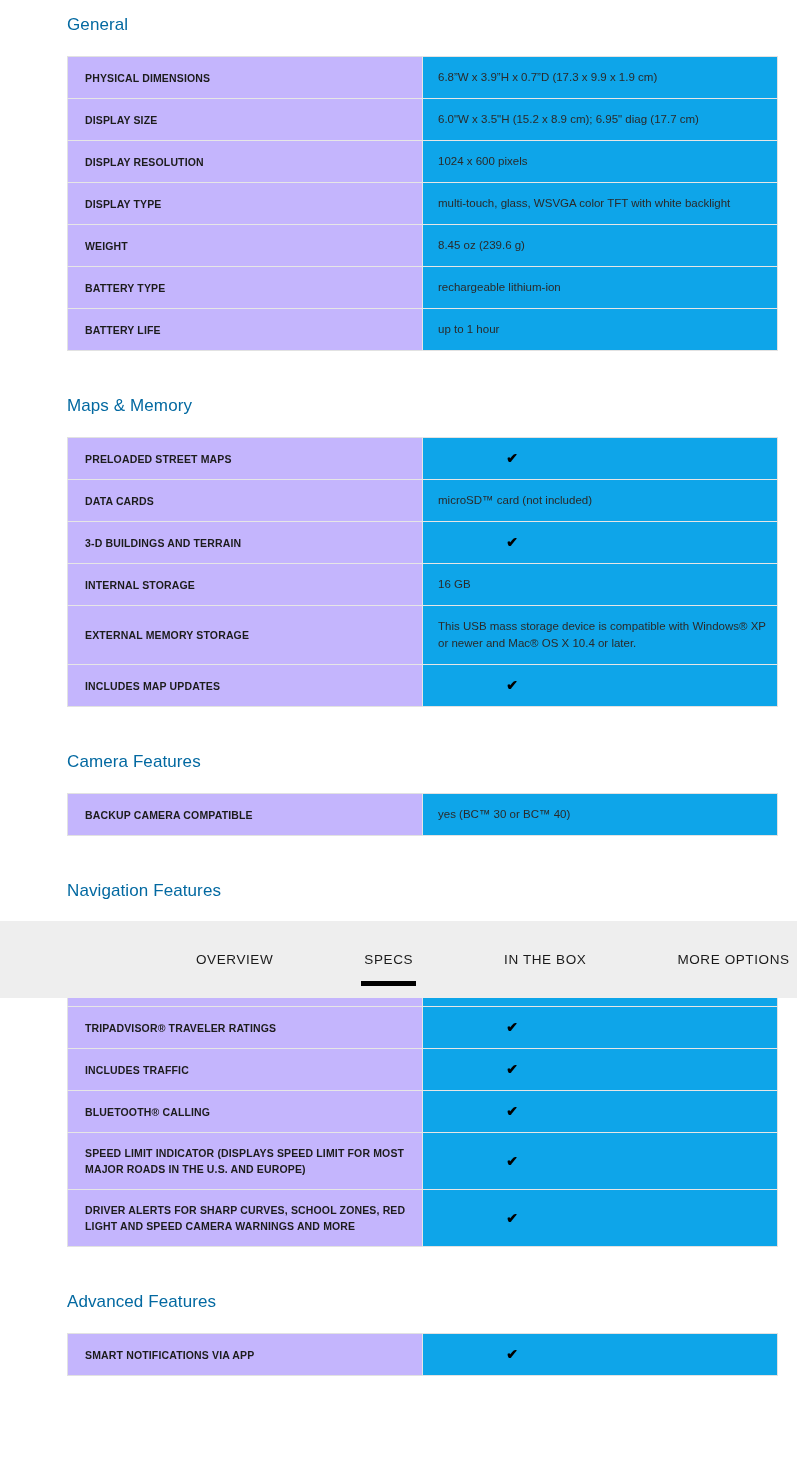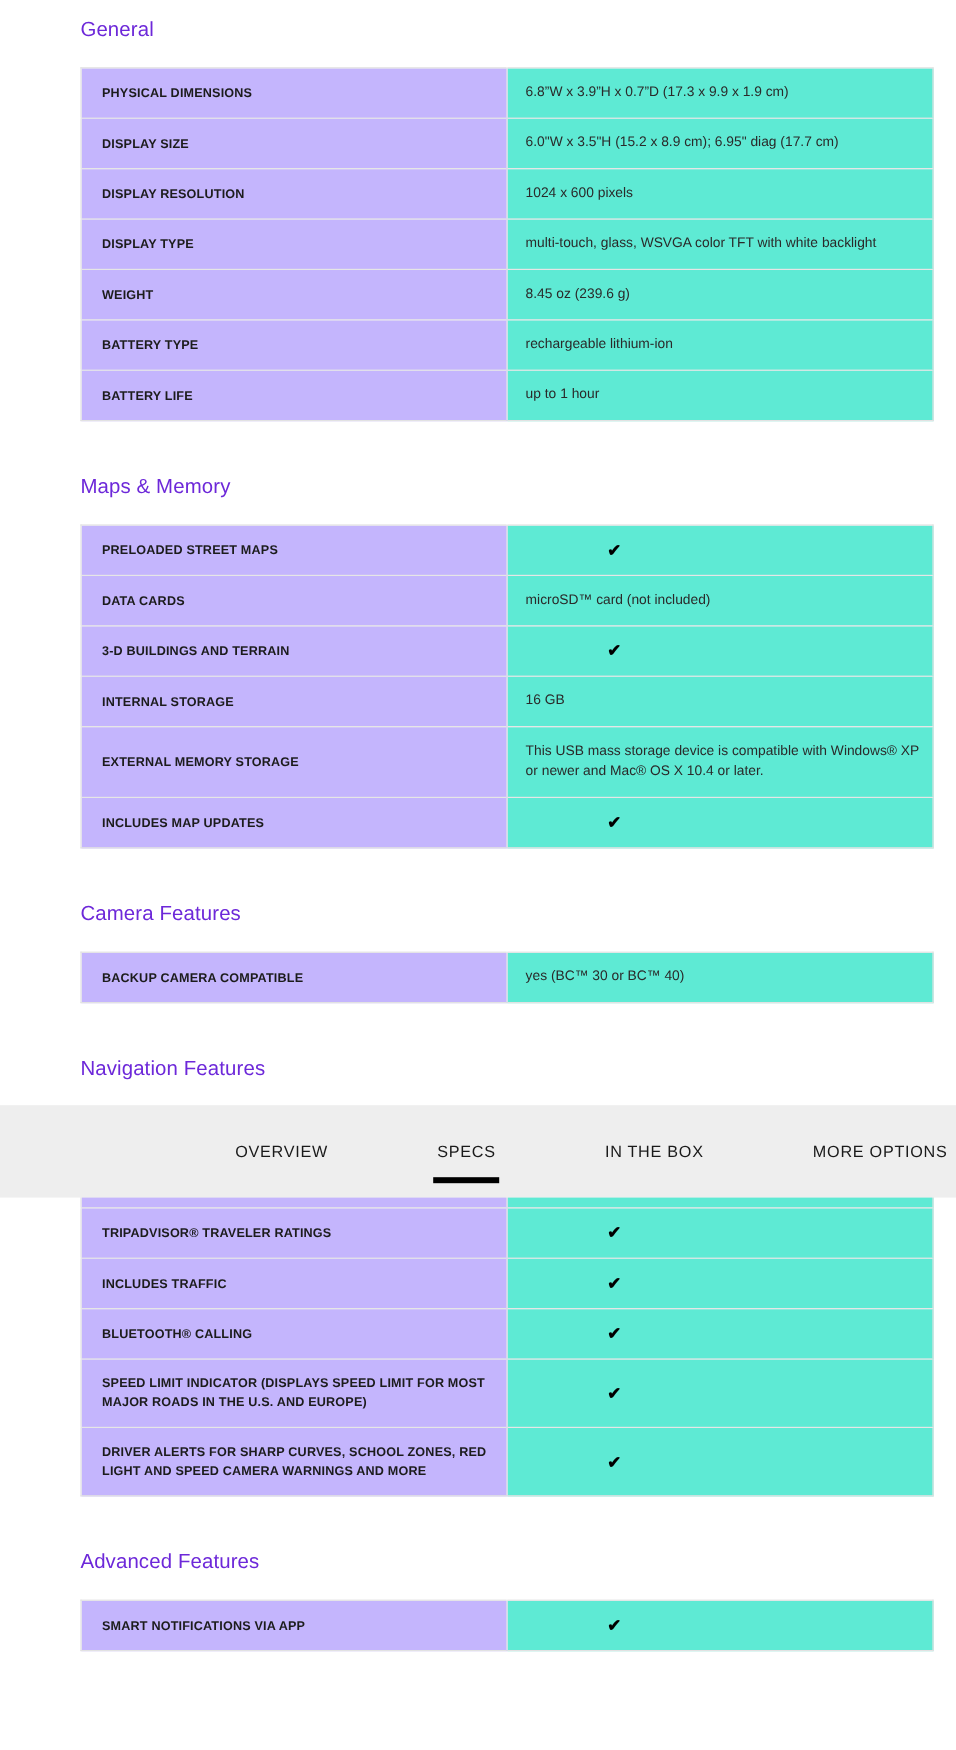--- a/index.html
+++ b/index.html
@@ -19,21 +19,21 @@
   .page {
     position: absolute;
     top: 0; left: 0;
     width: 797px;
   }
 
   
   .section-heading {
     font-size: 17px;
     font-weight: 400;
-    color: #6d28d9;
+    color: #0369a1;
     letter-spacing: 0.1px;
     margin: 0;
     padding: 0 0 0 67px;
     line-height: 22px;
   }
 
   
   .spec-table {
     width: 711px;
     margin-left: 67px;
@@ -51,21 +51,21 @@
     font-size: 10.5px;
     font-weight: bold;
     letter-spacing: 0.15px;
     color: #1c1c1c;
     text-transform: uppercase;
     padding: 12px 14px 12px 17px;
     line-height: 16px;
     vertical-align: middle;
   }
   .spec-table td.v {
-    background: #5eead4;
+    background: #0ea5e9;
     font-size: 11.5px;
     font-weight: 400;
     color: #2a2a2a;
     padding: 12px 6px 12px 15px;
     line-height: 17px;
     vertical-align: middle;
   }
   .spec-table td.v.check {
     text-align: center;
     font-size: 14px;

